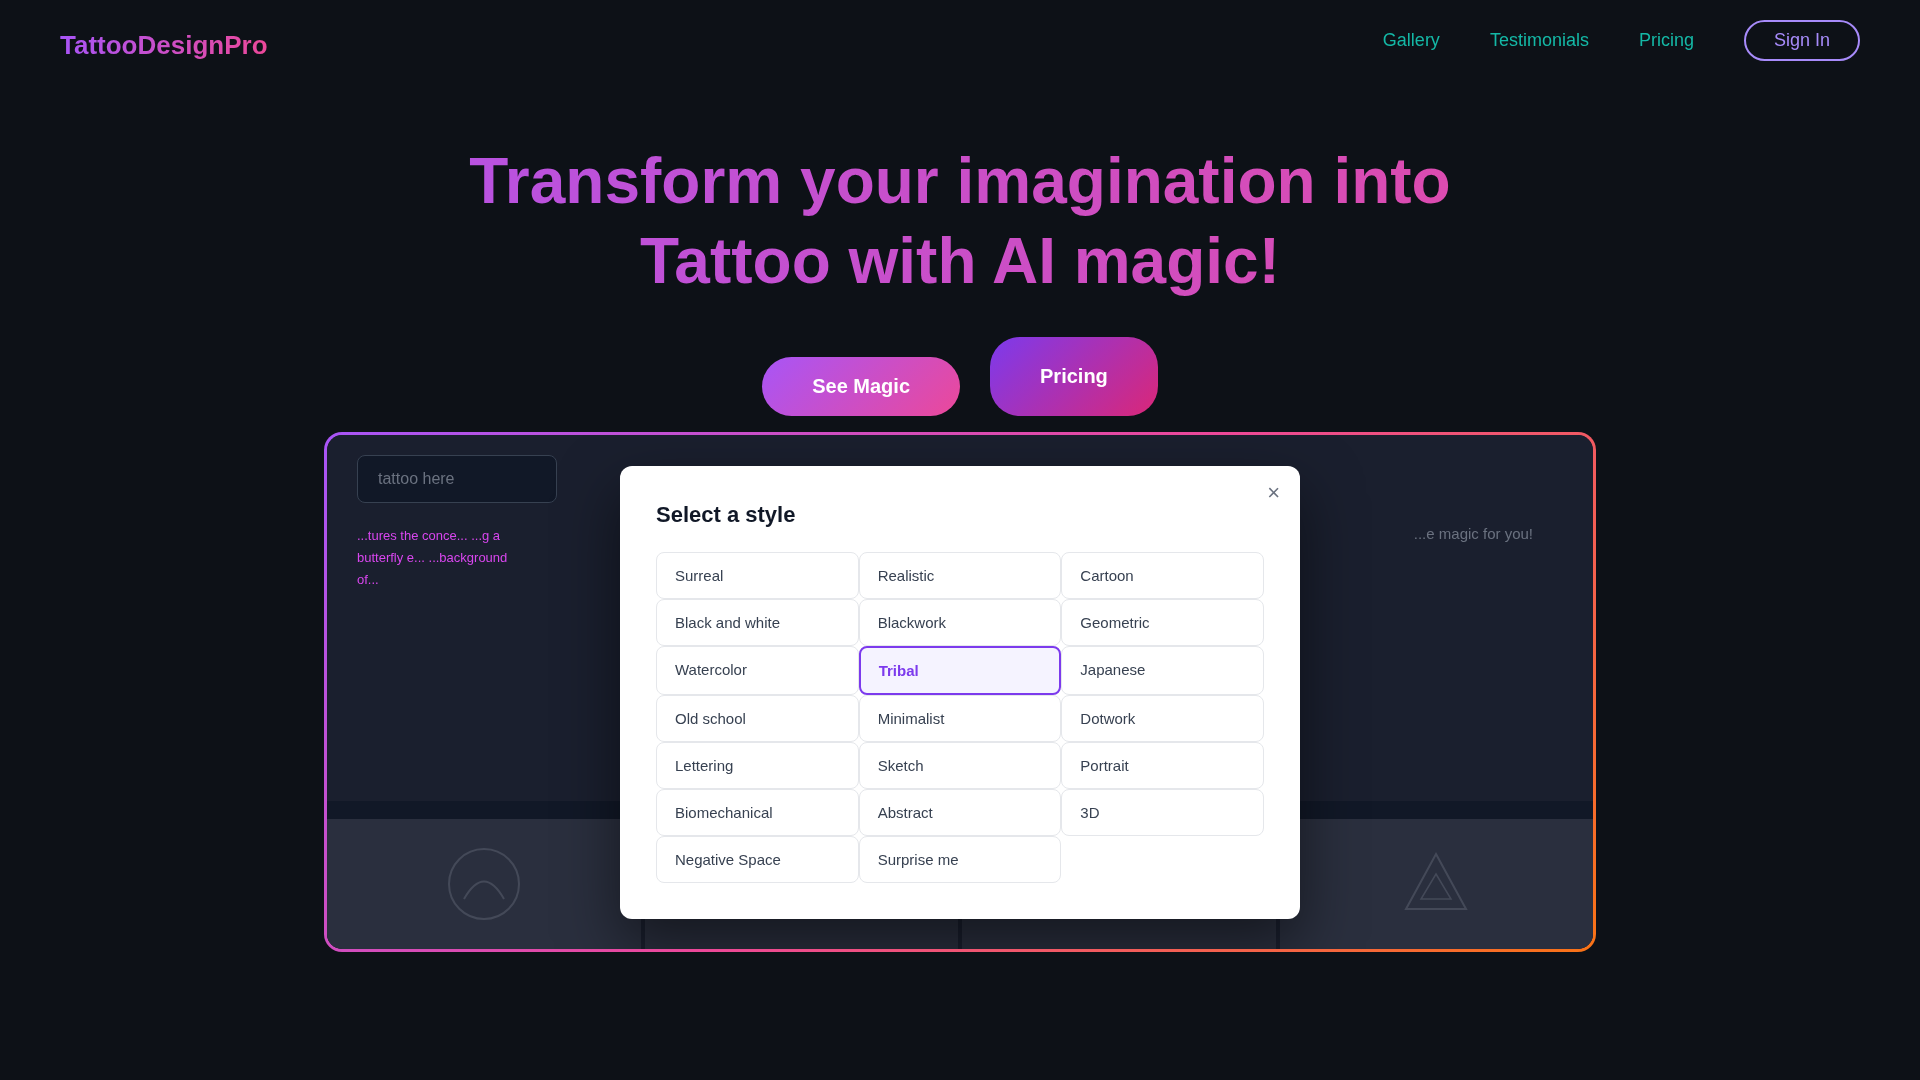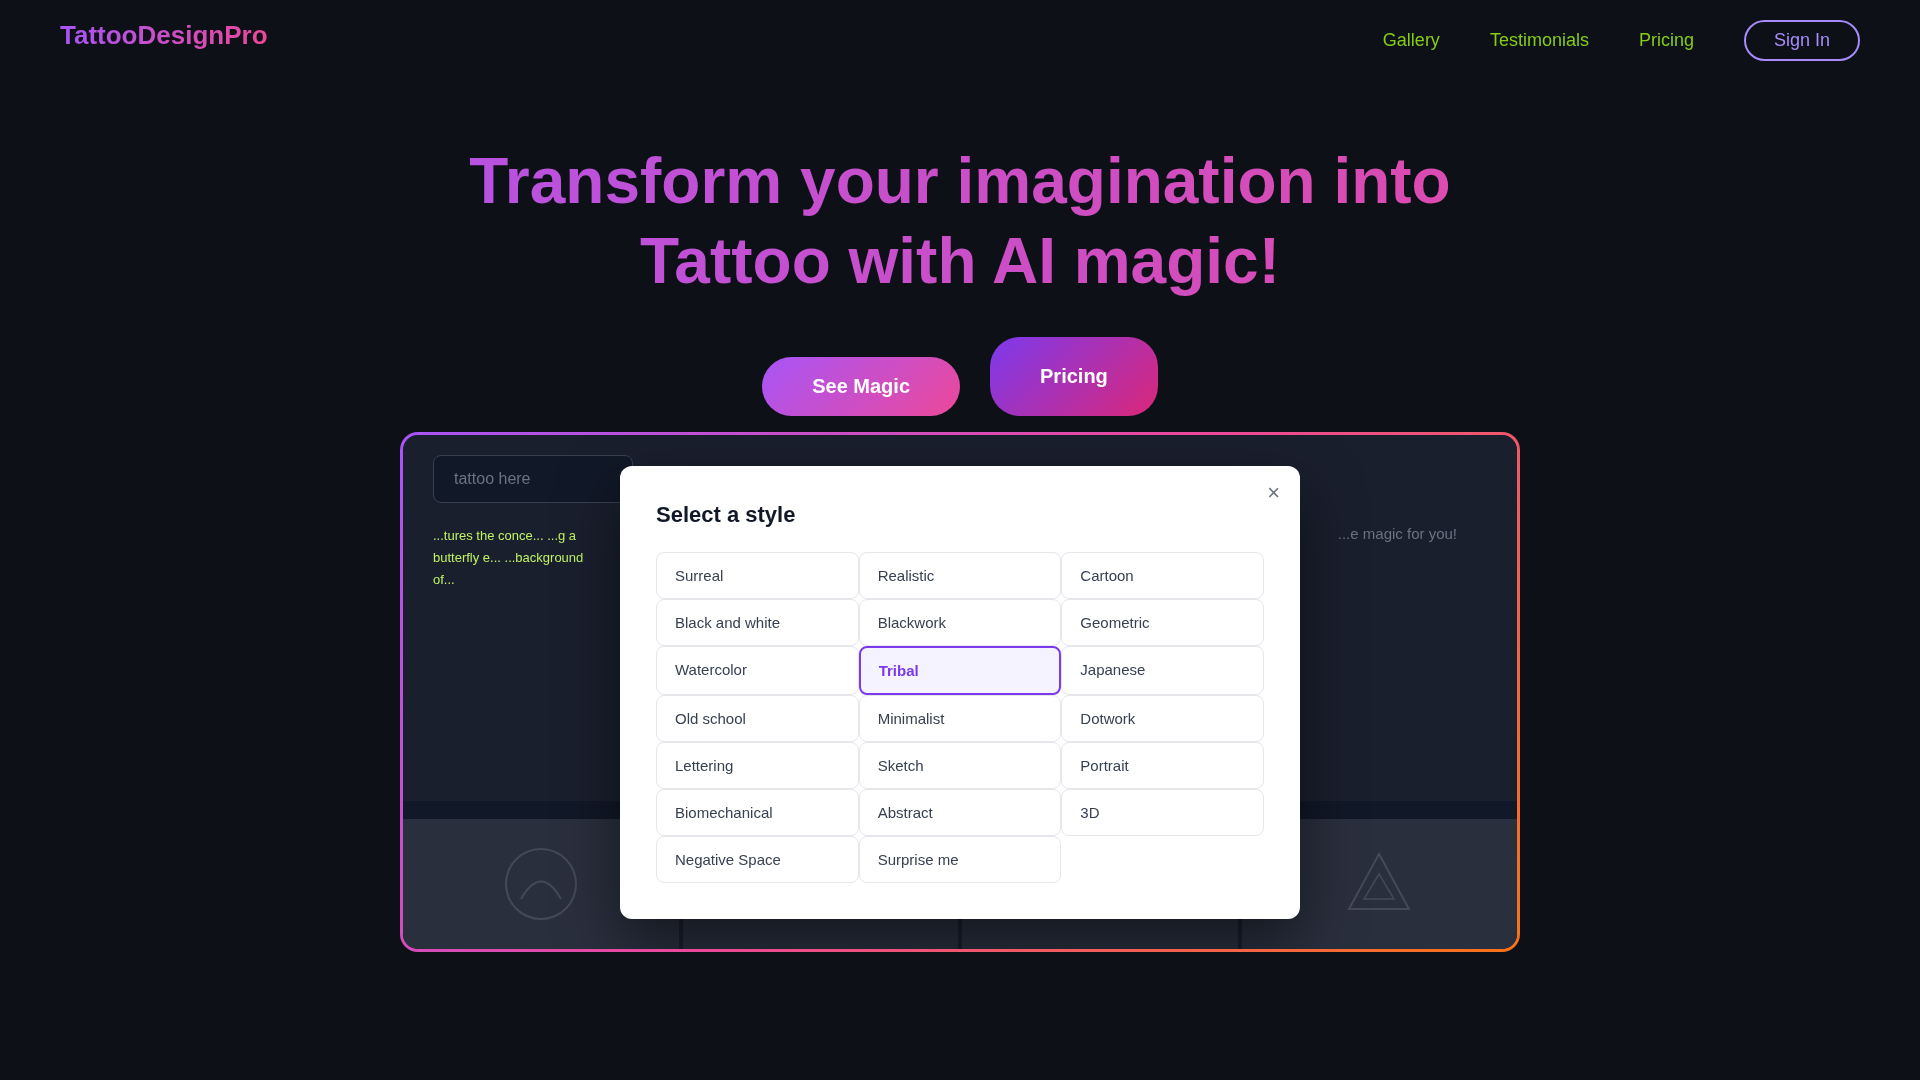--- a/index.html
+++ b/index.html
@@ -8,40 +8,40 @@
       height: 1080px;
       background-color: #0d1117;
       font-family: 'Segoe UI', Arial, sans-serif;
       overflow: hidden;
       position: relative;
     }
 
     
     nav {
       display: flex;
-      align-items: flex-start;
+      align-items: flex-end;
       justify-content: space-between;
       padding: 20px 60px;
       position: relative;
       z-index: 10;
     }
     .logo {
       font-size: 26px;
       font-weight: 700;
       background: linear-gradient(90deg, #a855f7, #ec4899);
       -webkit-background-clip: text;
       -webkit-text-fill-color: transparent;
     }
     .nav-links {
       display: flex;
       align-items: center;
       gap: 50px;
     }
     .nav-link {
-      color: #84cc16;
+      color: #14b8a6;
       font-size: 18px;
       cursor: pointer;
       text-decoration: none;
     }
     .nav-signin {
       border: 2px solid #a78bfa;
       border-radius: 30px;
       padding: 8px 28px;
       color: #a78bfa;
       font-size: 18px;
@@ -86,21 +86,21 @@
       border-radius: 30px;
       padding: 18px 50px;
       font-size: 20px;
       font-weight: 600;
       cursor: pointer;
     }
 
     
     .preview-wrapper {
       margin: 0 auto;
-      width: 1120px;
+      width: 1272px;
       border-radius: 18px;
       border: 3px solid transparent;
       background: linear-gradient(#1a1f2e, #1a1f2e) padding-box,
                   linear-gradient(135deg, #a855f7, #ec4899, #f97316) border-box;
       padding: 0;
       position: relative;
       height: 520px;
       overflow: hidden;
     }
     .preview-inner {
@@ -143,21 +143,21 @@
       line-height: 1.6;
     }
     .bg-upload-icon {
       font-size: 22px;
       color: #6b7280;
     }
     .bg-desc-text {
       position: absolute;
       left: 30px;
       top: 90px;
-      color: #bef264;
+      color: #d946ef;
       font-size: 13px;
       line-height: 1.7;
       max-width: 160px;
     }
 
     
     .bg-gallery {
       position: absolute;
       bottom: 0;
       left: 0;

